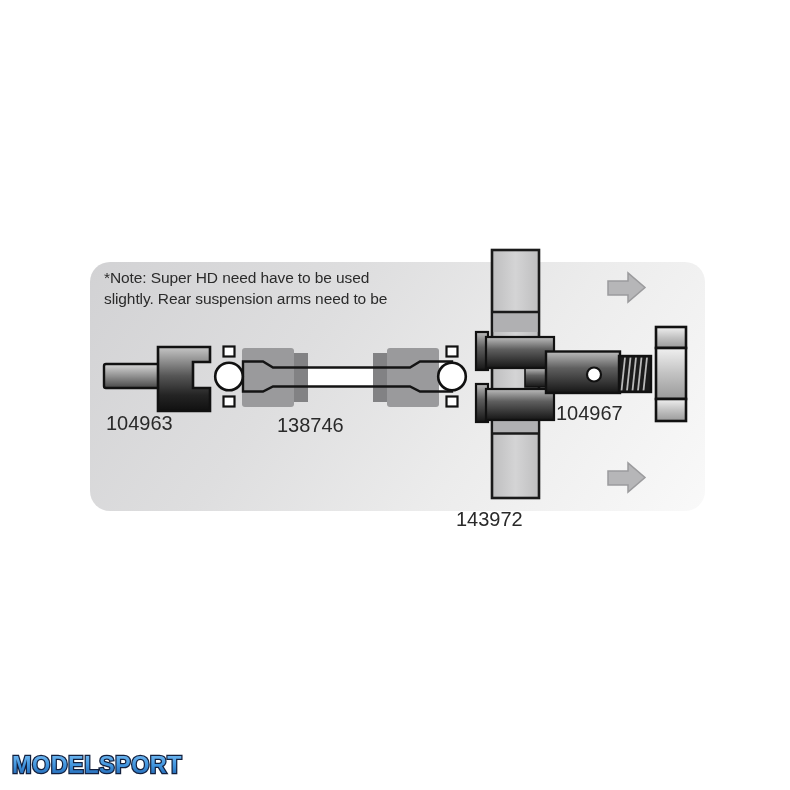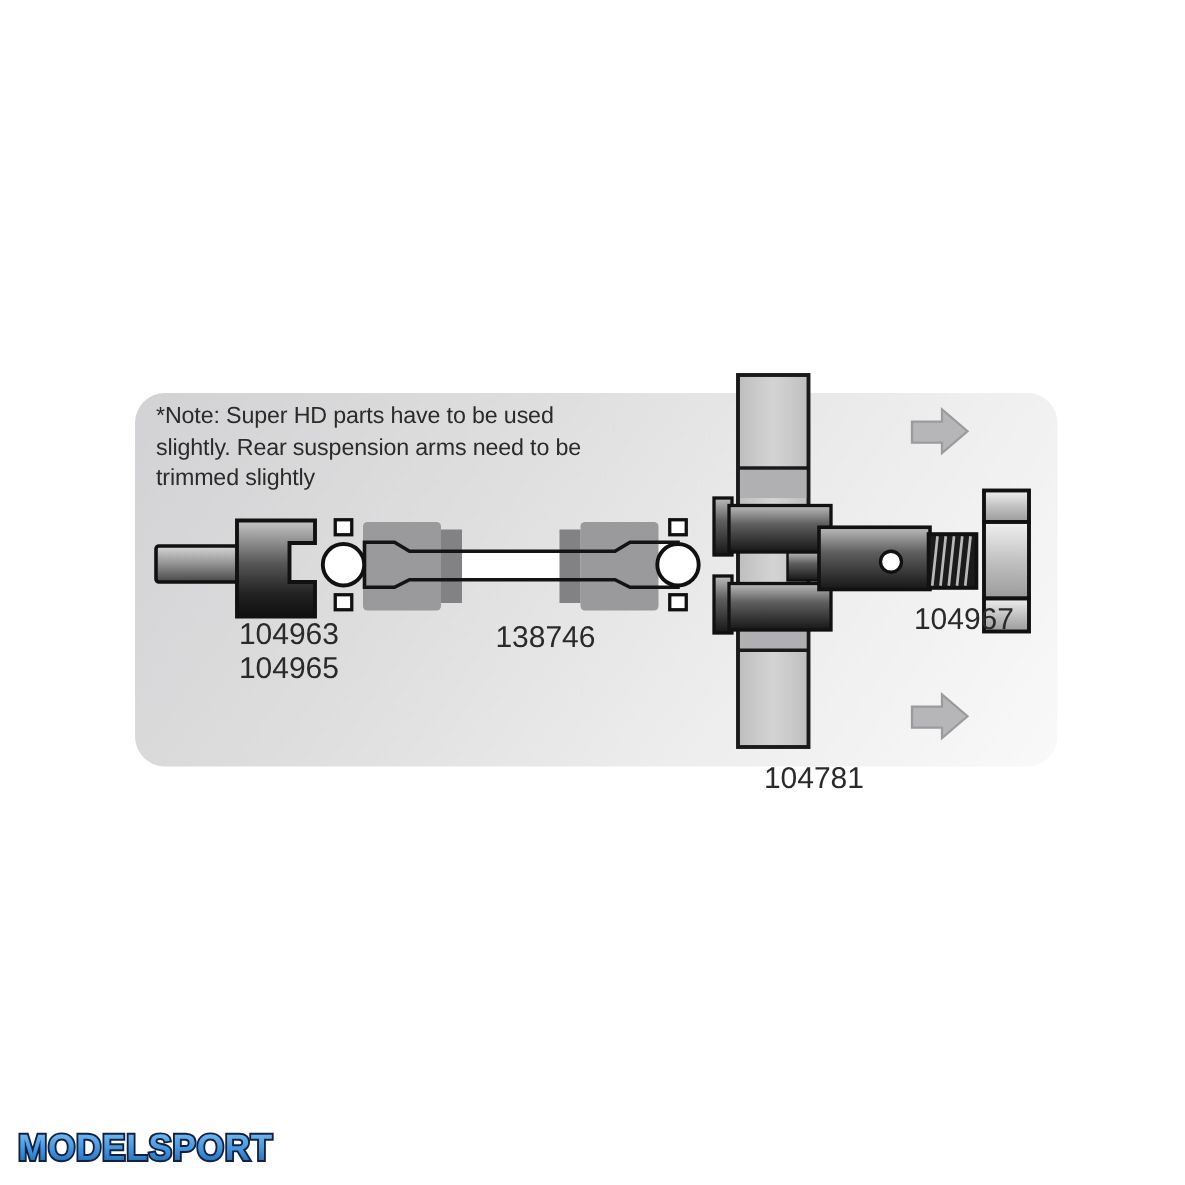--- a/index.html
+++ b/index.html
@@ -12,40 +12,39 @@
     position:absolute; left:90px; top:262px; width:615px; height:249px;
     border-radius:20px;
     background:linear-gradient(125deg,#d2d2d4 0%,#dededf 35%,#ececec 65%,#f9f9f9 100%);
   }
   .note {
     position:absolute; left:104px; top:268px; width:350px;
     font-size:15.5px; line-height:20.5px; color:#2b2b2b; letter-spacing:-0.1px;
   }
   .diagram-svg { position:absolute; left:0; top:0; }
   .part-label {
-    position:absolute; width:120px; text-align:right;
+    position:absolute; width:120px; text-align:left;
     font-size:20px; line-height:23px; color:#2a2a2a;
   }
   .label-coupler   { left:106px; top:412px; }
   .label-driveshaft{ left:277px; top:414px; }
   .label-axle      { left:556px; top:402px; }
   .label-arm       { left:456px; top:508px; }
   .logo-svg { position:absolute; left:8px; top:746px; }
 </style>
 </head>
 <body>
 
 <div class="stage">
 
   <div class="panel"></div>
 
   <div class="note">
-    <div>*Note: Super HD parts have to be used</div>
+    <div>*Note: Super HD need have to be used</div>
     <div>slightly. Rear suspension arms need to be</div>
-    <div>trimmed slightly</div>
   </div>
 
   <svg class="diagram-svg" width="790" height="790" viewBox="0 0 790 790">
     <defs>
       <linearGradient id="gradShaft" x1="0" y1="0" x2="0" y2="1">
         <stop offset="0" stop-color="#d8d8d8"></stop>
         <stop offset="0.55" stop-color="#8a8a8a"></stop>
         <stop offset="1" stop-color="#474747"></stop>
       </linearGradient>
       <linearGradient id="gradBodyDark" x1="0" y1="0" x2="0" y2="1">
@@ -127,25 +126,24 @@
 
     <g>
       <rect x="656" y="327" width="30" height="21" fill="url(#gradHub)" stroke="#111" stroke-width="2.6"></rect>
       <rect x="656" y="348" width="30" height="51" fill="url(#gradHub)" stroke="#111" stroke-width="2.6"></rect>
       <rect x="656" y="399" width="30" height="22" fill="url(#gradHub)" stroke="#111" stroke-width="2.6"></rect>
     </g>
   </svg>
 
   <div class="part-label label-coupler">
     <div>104963</div>
-    <div>104965</div>
   </div>
   <div class="part-label label-driveshaft">138746</div>
   <div class="part-label label-axle">104967</div>
-  <div class="part-label label-arm">104781</div>
+  <div class="part-label label-arm">143972</div>
 
   <svg class="logo-svg" width="220" height="36" viewBox="0 0 220 36">
     <defs>
       <linearGradient id="logoGrad" x1="0" y1="0" x2="0" y2="1">
         <stop offset="0" stop-color="#7ec3f7"></stop>
         <stop offset="0.55" stop-color="#3f93dd"></stop>
         <stop offset="1" stop-color="#1b5ca8"></stop>
       </linearGradient>
     </defs>
     <text x="4" y="27" font-size="24.5" font-weight="bold" letter-spacing="0.5" textLength="170" lengthAdjust="spacingAndGlyphs" fill="url(#logoGrad)" stroke="#13203e" stroke-width="2.6" paint-order="stroke">MODELSPORT</text>

